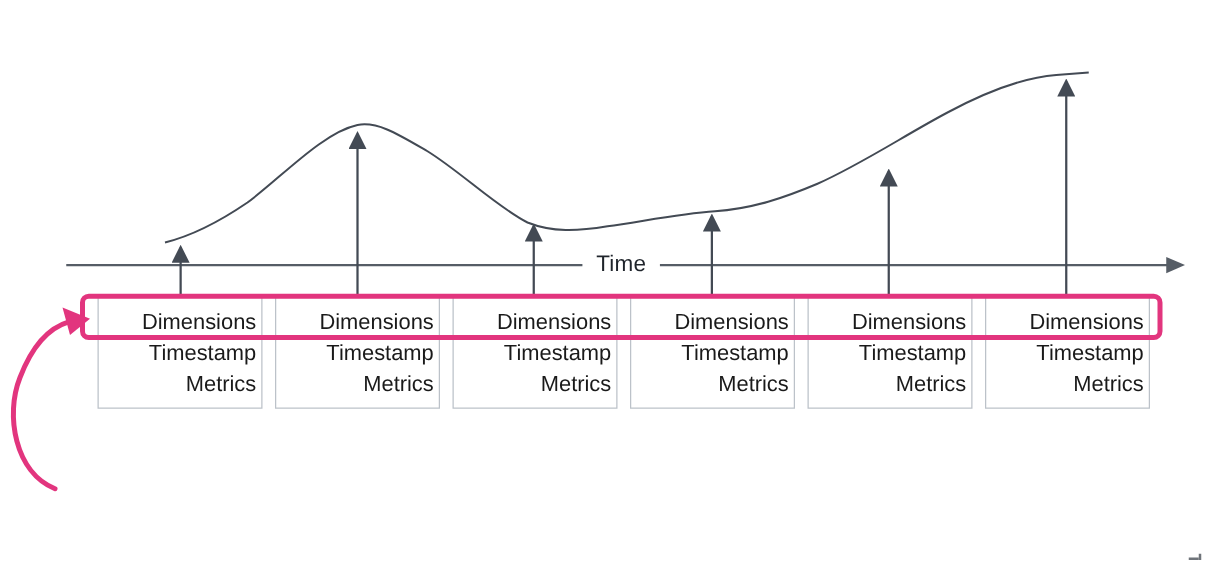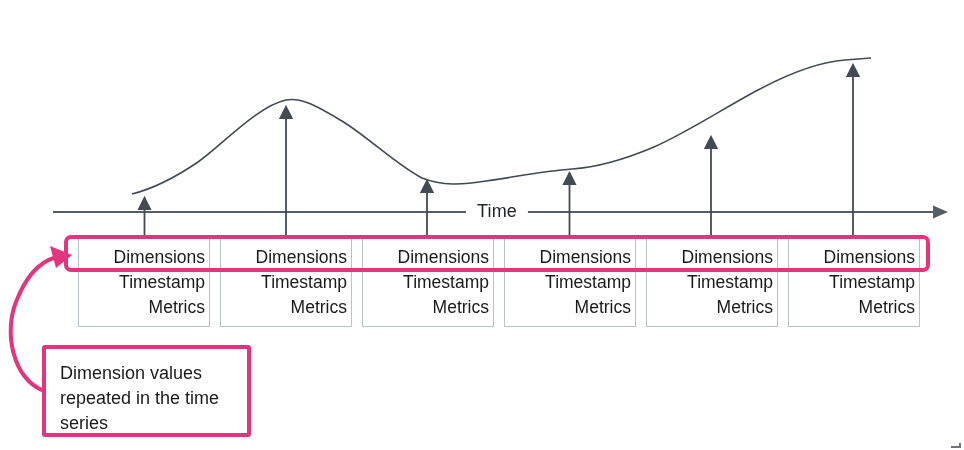--- a/index.html
+++ b/index.html
@@ -118,21 +118,20 @@
     </div>
     <div class="record-box">
       <span>Dimensions</span>
       <span>Timestamp</span>
       <span>Metrics</span>
     </div>
   </div>
 
   <div class="highlight-band"></div>
 
-  <div class="callout">Dimension values repeated in the time series</div>
 
   <svg class="layer top" width="964" height="450" viewBox="0 0 964 450">
     <path d="M 44 391 C 12 378 4 332 16 302 C 26 276 40 262 55 257.5" fill="none" stroke-width="4" stroke-linecap="round" stroke="#e2357e"></path>
     <polygon points="72,255 50,246 56,268" fill="#e2357e"></polygon>
   </svg>
 
   <div class="corner-artifact">
     <div class="h"></div>
     <div class="v"></div>
   </div>

